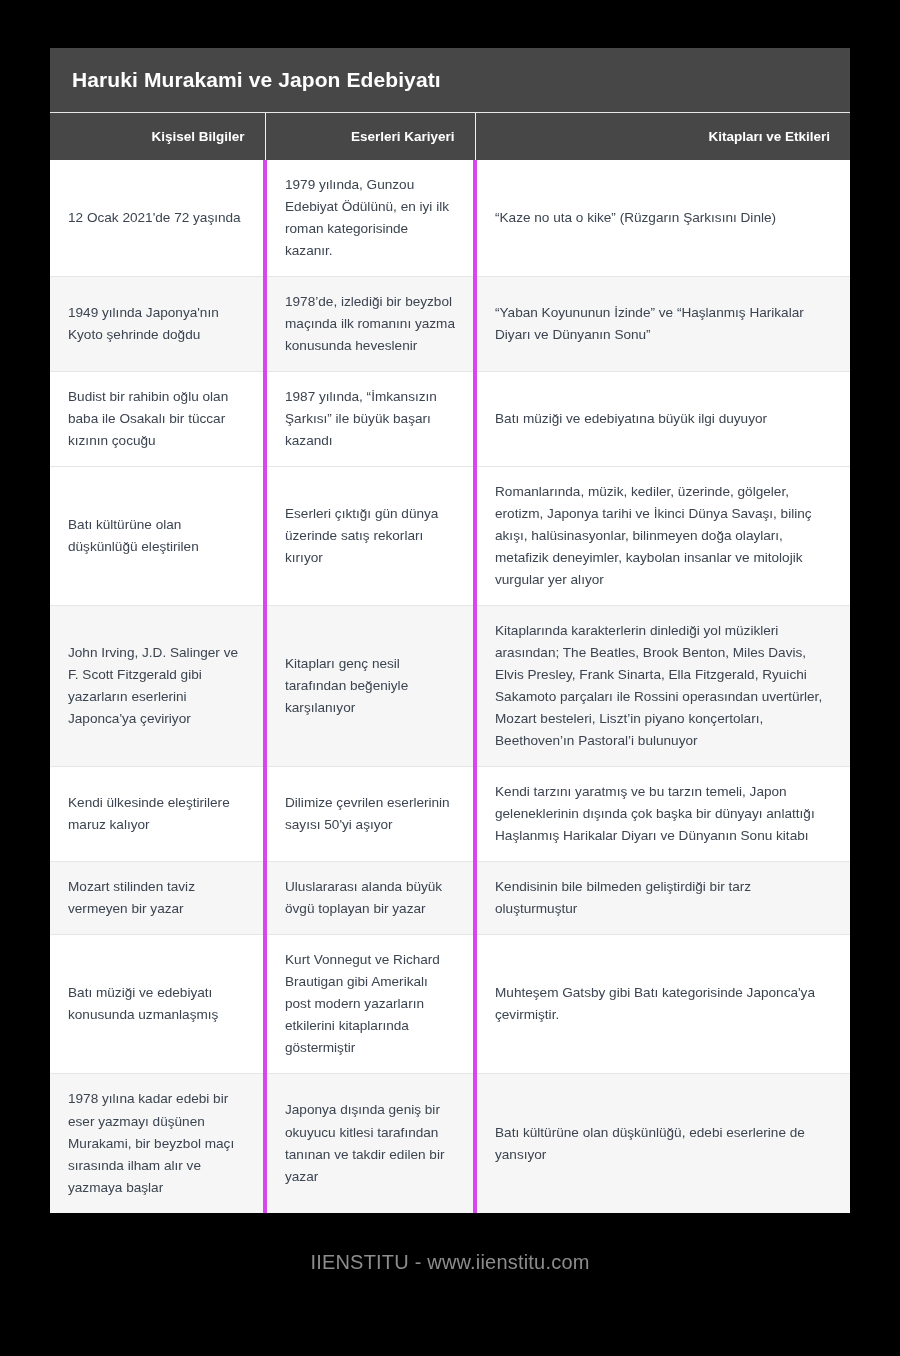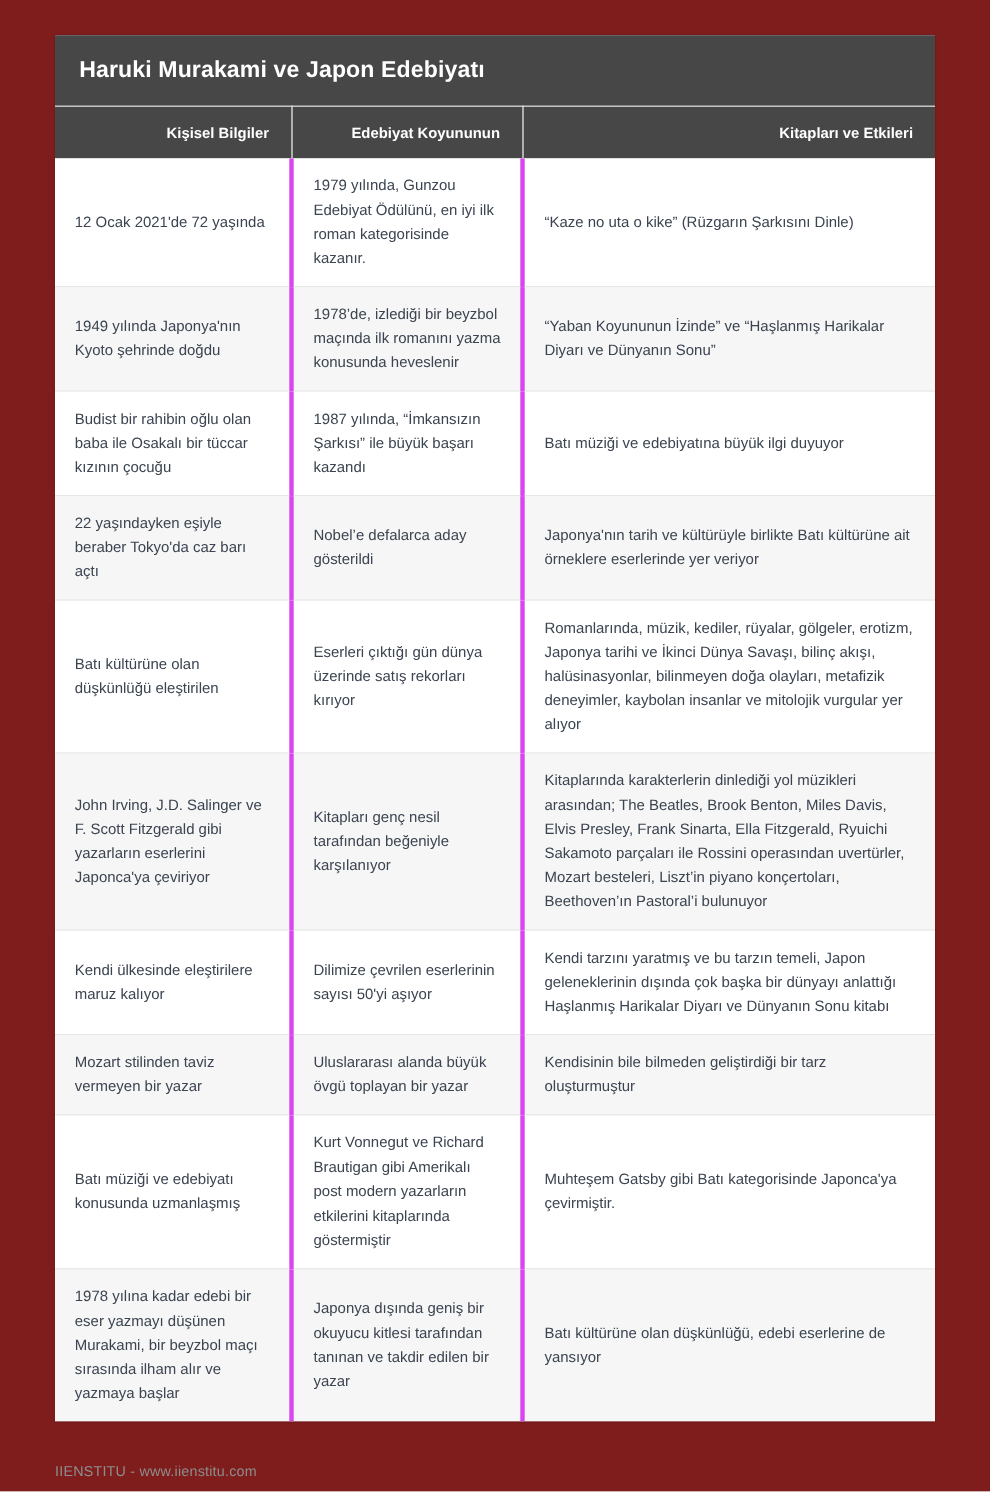--- a/index.html
+++ b/index.html
@@ -7,22 +7,22 @@
   html, body {
     width: 900px;
     height: 1356px;
     background: #f2f2f2;
     font-family: "Liberation Sans", sans-serif;
   }
 
   .page {
     width: 900px;
     height: 1356px;
-    background: #7f1d1d;
-    padding: 32px 50px 0 50px;
+    background: #000000;
+    padding: 48px 50px 0 50px;
     position: relative;
   }
 
   .table-wrap {
     width: 800px;
     background: #ffffff;
     box-shadow: 0 1px 3px rgba(0,0,0,0.12), 0 0 0 1px rgba(0,0,0,0.02);
   }
 
   table.infotable {
@@ -71,22 +71,22 @@
 
   tbody tr.odd  td { background: #ffffff; }
   tbody tr.even td { background: #f6f6f6; }
 
   col.c1 { width: 215px; }
   col.c2 { width: 210px; }
   col.c3 { width: 375px; }
 
   .footer {
     width: 800px;
-    text-align: left;
-    font-size: 13px;
+    text-align: center;
+    font-size: 20px;
     color: #8d8d8d;
     margin-top: 38px;
     letter-spacing: 0.2px;
   }
 </style>
 </head>
 <body>
 
 <div class="page">
 
@@ -96,21 +96,21 @@
         <col class="c1">
           <col class="c2">
           <col class="c3">
       </colgroup>
       <thead>
         <tr class="title-row">
           <th colspan="3">Haruki Murakami ve Japon Edebiyatı</th>
         </tr>
         <tr class="head-row">
           <th>Kişisel Bilgiler</th>
-          <th>Edebiyat Koyununun</th>
+          <th>Eserleri Kariyeri</th>
           <th>Kitapları ve Etkileri</th>
         </tr>
       </thead>
       <tbody>
 
         <tr class="odd">
           <td>12 Ocak 2021'de 72 yaşında</td>
           <td>1979 yılında, Gunzou Edebiyat Ödülünü, en iyi ilk roman kategorisinde kazanır.</td>
           <td>“Kaze no uta o kike” (Rüzgarın Şarkısını Dinle)</td>
         </tr>
@@ -120,30 +120,25 @@
           <td>1978’de, izlediği bir beyzbol maçında ilk romanını yazma konusunda heveslenir</td>
           <td>“Yaban Koyununun İzinde” ve “Haşlanmış Harikalar Diyarı ve Dünyanın Sonu”</td>
         </tr>
 
         <tr class="odd">
           <td>Budist bir rahibin oğlu olan baba ile Osakalı bir tüccar kızının çocuğu</td>
           <td>1987 yılında, “İmkansızın Şarkısı” ile büyük başarı kazandı</td>
           <td>Batı müziği ve edebiyatına büyük ilgi duyuyor</td>
         </tr>
 
-        <tr class="even">
-          <td>22 yaşındayken eşiyle beraber Tokyo'da caz barı açtı</td>
-          <td>Nobel’e defalarca aday gösterildi</td>
-          <td>Japonya'nın tarih ve kültürüyle birlikte Batı kültürüne ait örneklere eserlerinde yer veriyor</td>
-        </tr>
 
         <tr class="odd">
           <td>Batı kültürüne olan düşkünlüğü eleştirilen</td>
           <td>Eserleri çıktığı gün dünya üzerinde satış rekorları kırıyor</td>
-          <td>Romanlarında, müzik, kediler, rüyalar, gölgeler, erotizm, Japonya tarihi ve İkinci Dünya Savaşı, bilinç akışı, halüsinasyonlar, bilinmeyen doğa olayları, metafizik deneyimler, kaybolan insanlar ve mitolojik vurgular yer alıyor</td>
+          <td>Romanlarında, müzik, kediler, üzerinde, gölgeler, erotizm, Japonya tarihi ve İkinci Dünya Savaşı, bilinç akışı, halüsinasyonlar, bilinmeyen doğa olayları, metafizik deneyimler, kaybolan insanlar ve mitolojik vurgular yer alıyor</td>
         </tr>
 
         <tr class="even">
           <td>John Irving, J.D. Salinger ve F. Scott Fitzgerald gibi yazarların eserlerini Japonca'ya çeviriyor</td>
           <td>Kitapları genç nesil tarafından beğeniyle karşılanıyor</td>
           <td>Kitaplarında karakterlerin dinlediği yol müzikleri arasından; The Beatles, Brook Benton, Miles Davis, Elvis Presley, Frank Sinarta, Ella Fitzgerald, Ryuichi Sakamoto parçaları ile Rossini operasından uvertürler, Mozart besteleri, Liszt’in piyano konçertoları, Beethoven’ın Pastoral’i bulunuyor</td>
         </tr>
 
         <tr class="odd">
           <td>Kendi ülkesinde eleştirilere maruz kalıyor</td>

